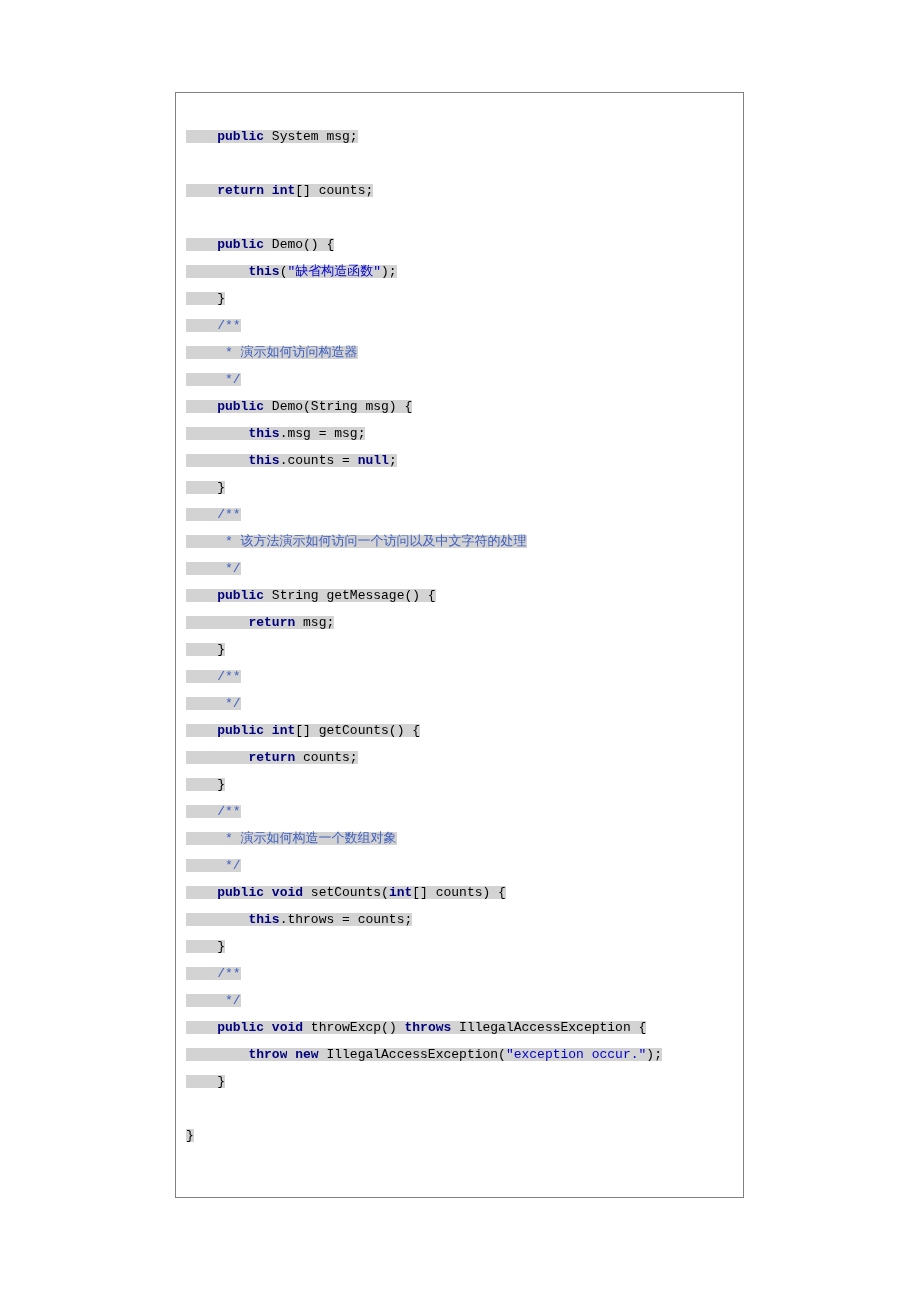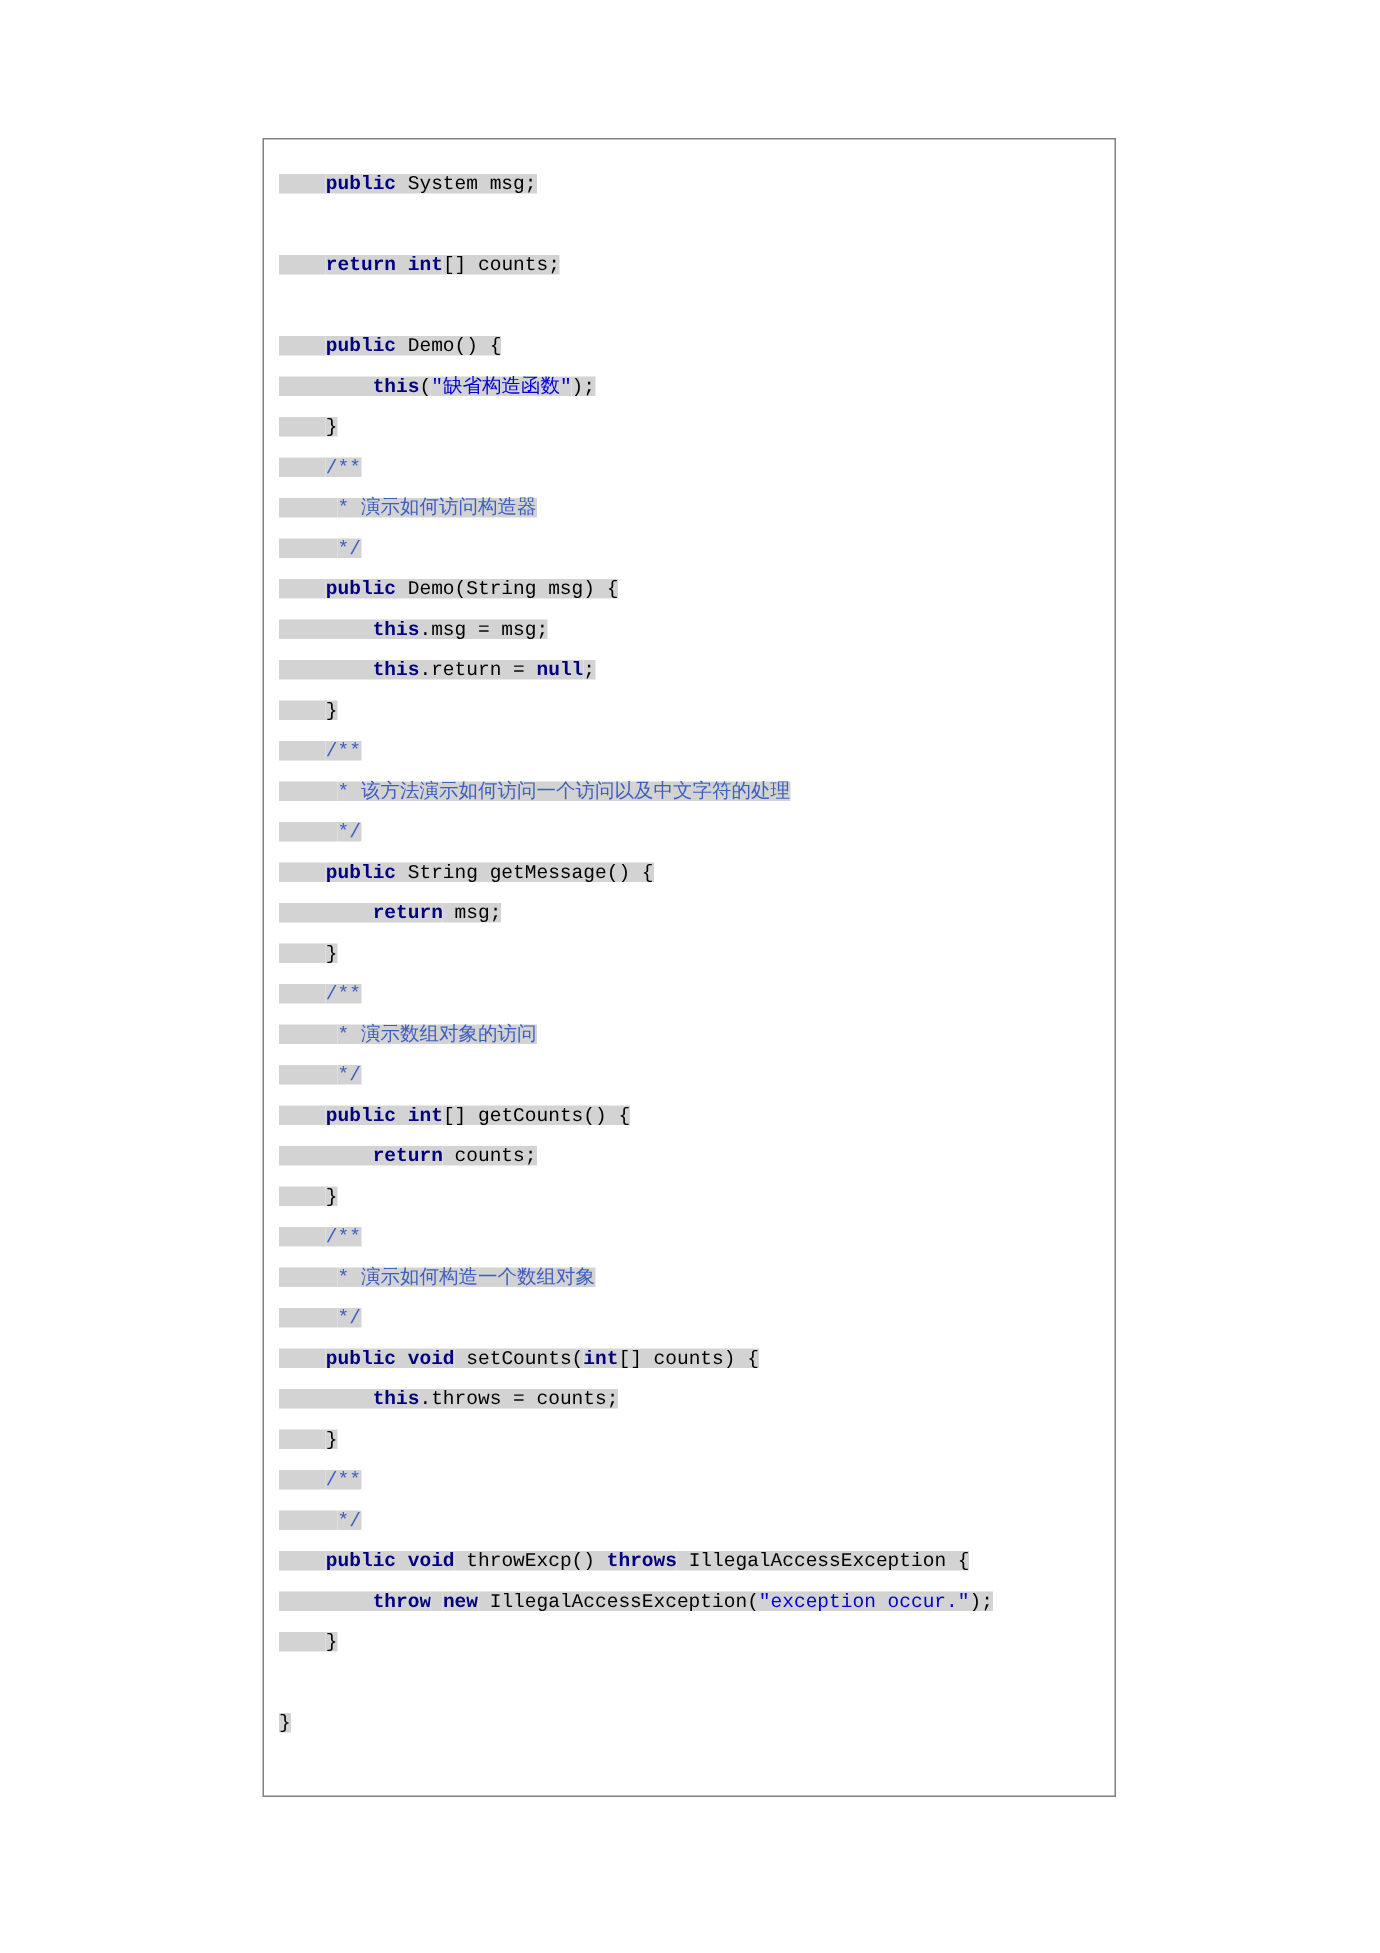--- a/index.html
+++ b/index.html
@@ -1,17 +1,17 @@
 <!DOCTYPE html>
 <html><head>
 <meta charset="utf-8">
 <style>
 html,body{margin:0;padding:0;background:#fff;font-family:"Courier New",monospace;font-size:13px;line-height:1.0}
 .page{width:920px;min-height:1302px;position:relative}
-.frame{position:absolute;left:175px;top:92px;width:569px;height:1106px;border:1px solid #808080;padding:16px 10px;box-sizing:border-box}
+.frame{position:absolute;left:175px;top:92px;width:569px;height:1106px;border:1px solid #808080;padding:30px 10px;box-sizing:border-box}
 .codearea{}
 .ln{height:27px;display:flex;align-items:center}
 .ln .hl{background:#d3d3d3}
 .sp{white-space:pre;display:inline-block}
 .kw{color:#00007f;font-weight:bold}
 .str{color:#0000d0}
 .cmt{color:#3f5fbf}
 .empty{height:27px}
 </style>
 </head>
@@ -68,21 +68,21 @@
           <span class="sp hl"> Demo(String msg) {</span>
         </div>
         <div class="ln">
           <span class="sp hl">        </span>
           <span class="sp hl kw">this</span>
           <span class="sp hl">.msg = msg;</span>
         </div>
         <div class="ln">
           <span class="sp hl">        </span>
           <span class="sp hl kw">this</span>
-          <span class="sp hl">.return = </span>
+          <span class="sp hl">.counts = </span>
           <span class="sp hl kw">null</span>
           <span class="sp hl">;</span>
         </div>
         <div class="ln">
           <span class="sp hl">    </span>
           <span class="sp hl">}</span>
         </div>
         <div class="ln">
           <span class="sp hl">    </span>
           <span class="sp hl cmt">/**</span>
@@ -105,24 +105,20 @@
           <span class="sp hl kw">return</span>
           <span class="sp hl"> msg;</span>
         </div>
         <div class="ln">
           <span class="sp hl">    </span>
           <span class="sp hl">}</span>
         </div>
         <div class="ln">
           <span class="sp hl">    </span>
           <span class="sp hl cmt">/**</span>
-        </div>
-        <div class="ln">
-          <span class="sp hl">     </span>
-          <span class="sp hl cmt">* 演示数组对象的访问</span>
         </div>
         <div class="ln">
           <span class="sp hl">     </span>
           <span class="sp hl cmt">*/</span>
         </div>
         <div class="ln">
           <span class="sp hl">    </span>
           <span class="sp hl kw">public</span>
           <span class="sp hl"> </span>
           <span class="sp hl kw">int</span>

